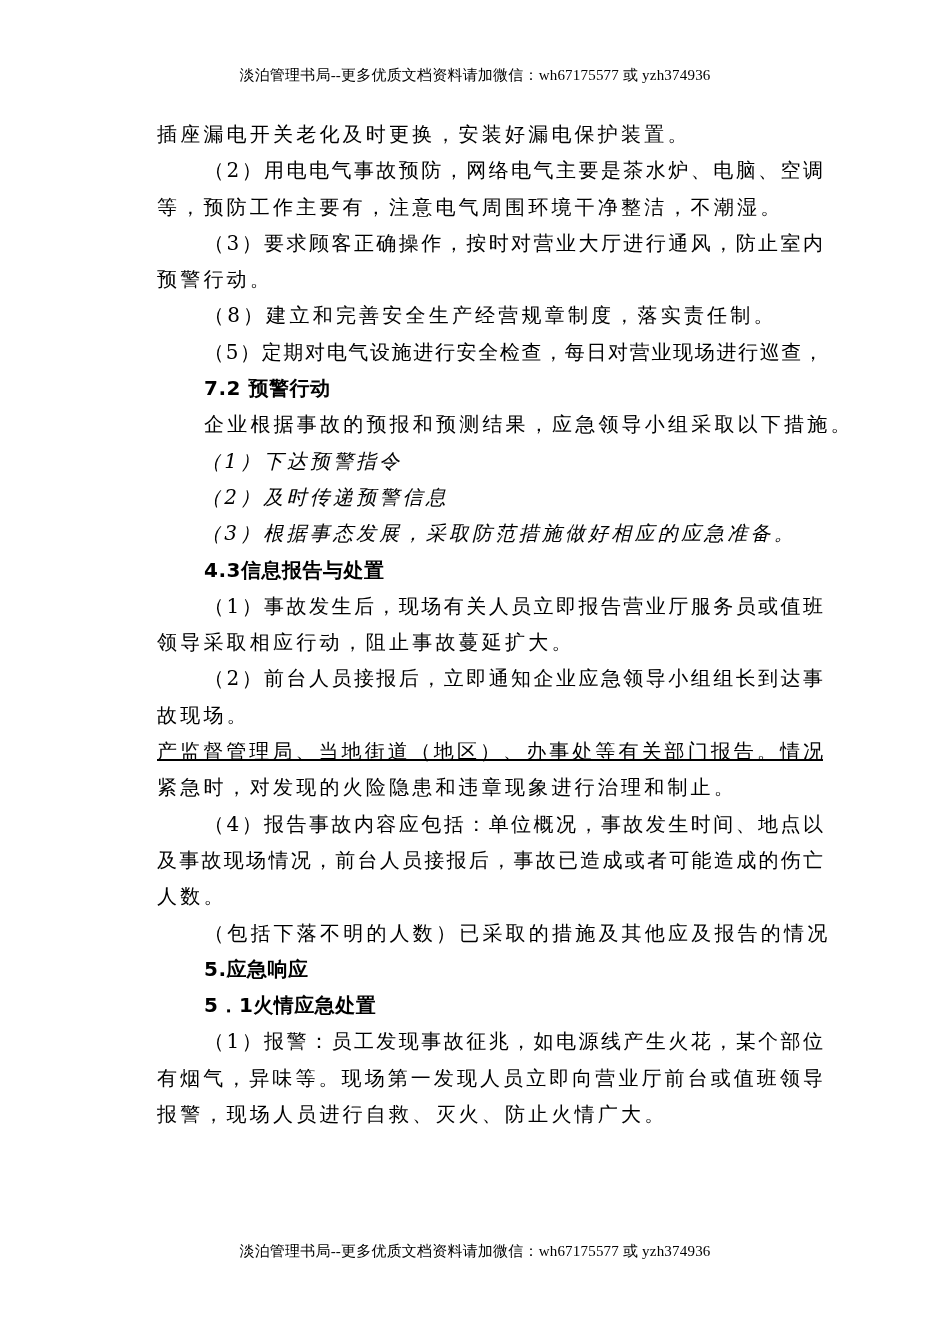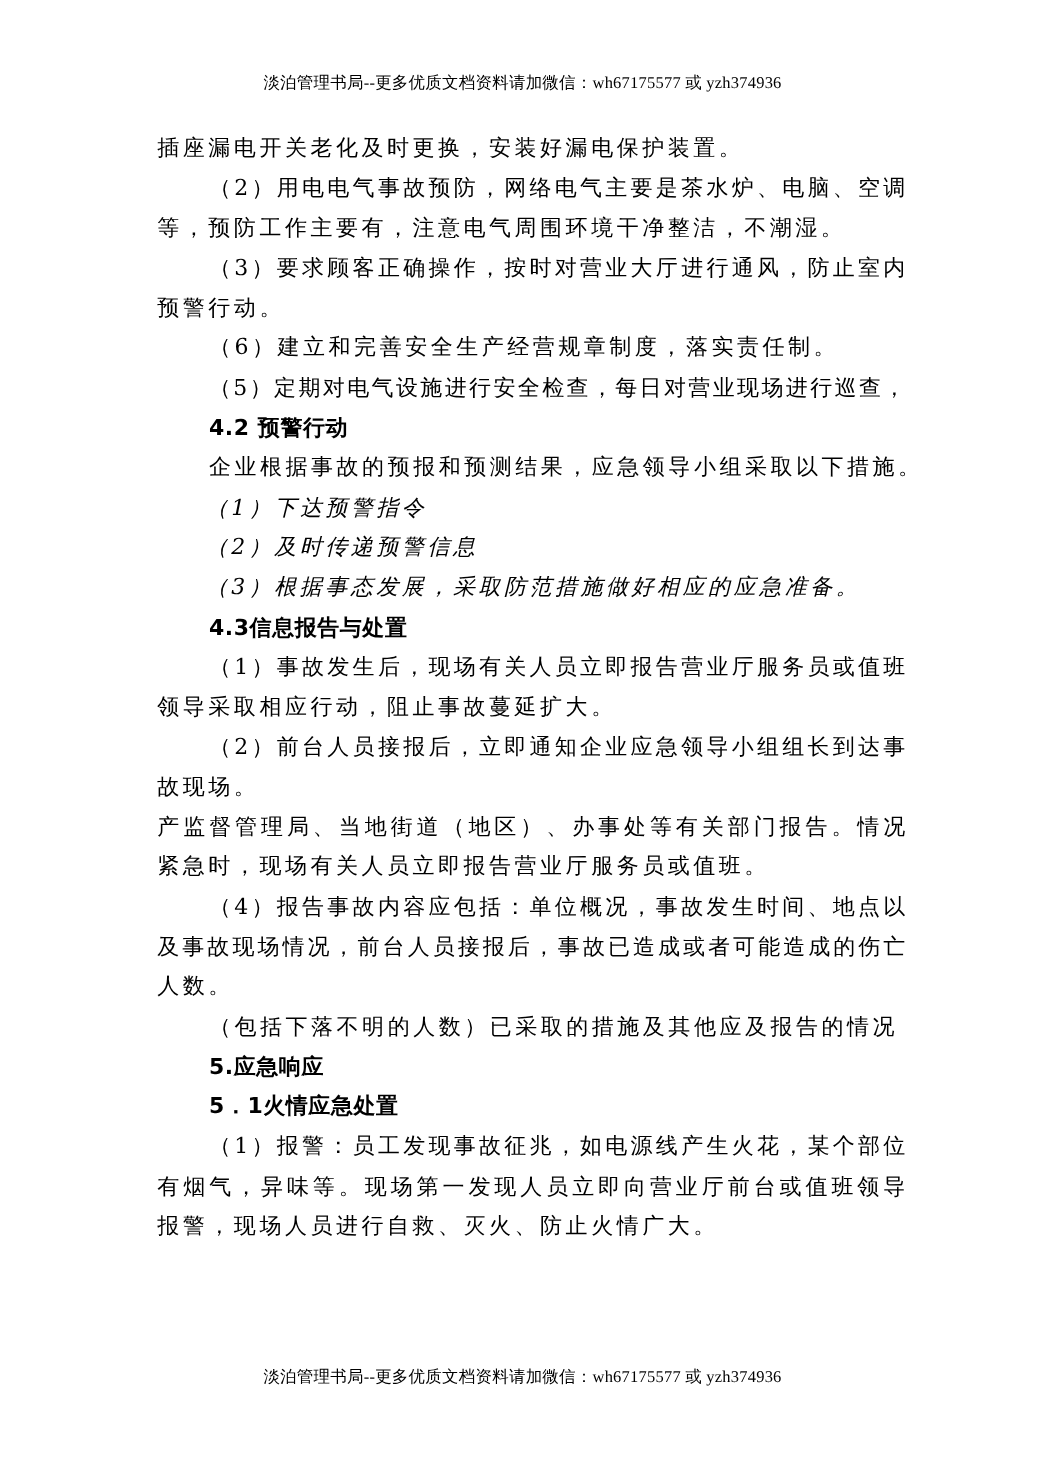--- a/index.html
+++ b/index.html
@@ -32,20 +32,21 @@
       left: 143px;
       top: 116px;
       width: 680px;
     }
     .line {
       height: 36.3px;
       line-height: 36.3px;
       font-size: 20px;
       white-space: nowrap;
       letter-spacing: 3.2px;
+      margin-left: 14px;
     }
     .indent { padding-left: 47px; }
     .half-indent { padding-left: 44px; font-style: italic; }
     .heading {
       font-weight: bold;
       font-family: "DejaVu Sans", "Liberation Sans", sans-serif;
       letter-spacing: 0.5px;
     }
     .justify-line {
       text-align: justify;
@@ -61,42 +62,42 @@
 <div class="content">
   <div class="line"><span>插座漏电开关老化及时更换，安装好漏电保护装置。</span></div>
   <div class="line indent justify-line">
       <span style="display: block;">（2）用电电气事故预防，网络电气主要是茶水炉、电脑、空调</span>
     </div>
   <div class="line"><span>等，预防工作主要有，注意电气周围环境干净整洁，不潮湿。</span></div>
   <div class="line indent justify-line">
       <span style="display: block;">（3）要求顾客正确操作，按时对营业大厅进行通风，防止室内</span>
     </div>
   <div class="line"><span>预警行动。</span></div>
-  <div class="line indent"><span>（6）建立和完善安全生产经营规章制度，落实责任制。</span></div>
+  <div class="line indent"><span>（8）建立和完善安全生产经营规章制度，落实责任制。</span></div>
   <div class="line indent justify-line">
       <span style="display: block;">（5）定期对电气设施进行安全检查，每日对营业现场进行巡查，</span>
     </div>
-  <div class="line indent heading"><span>4.2 预警行动</span></div>
+  <div class="line indent heading"><span>7.2 预警行动</span></div>
   <div class="line indent"><span>企业根据事故的预报和预测结果，应急领导小组采取以下措施。</span></div>
   <div class="line half-indent"><span>（1）下达预警指令</span></div>
   <div class="line half-indent"><span>（2）及时传递预警信息</span></div>
   <div class="line half-indent"><span>（3）根据事态发展，采取防范措施做好相应的应急准备。</span></div>
   <div class="line indent heading"><span>4.3信息报告与处置</span></div>
   <div class="line indent justify-line">
       <span style="display: block;">（1）事故发生后，现场有关人员立即报告营业厅服务员或值班</span>
     </div>
   <div class="line"><span>领导采取相应行动，阻止事故蔓延扩大。</span></div>
   <div class="line indent justify-line">
       <span style="display: block;">（2）前台人员接报后，立即通知企业应急领导小组组长到达事</span>
     </div>
   <div class="line"><span>故现场。</span></div>
   <div class="line justify-line">
-      <span style="display: block;">产监督管理局、当地街道（地区）、办事处等有关部门报告。情况</span>
+      <span style="display: block; text-decoration: underline;">产监督管理局、当地街道（地区）、办事处等有关部门报告。情况</span>
     </div>
-  <div class="line"><span>紧急时，现场有关人员立即报告营业厅服务员或值班。</span></div>
+  <div class="line"><span>紧急时，对发现的火险隐患和违章现象进行治理和制止。</span></div>
   <div class="line indent justify-line">
       <span style="display: block;">（4）报告事故内容应包括：单位概况，事故发生时间、地点以</span>
     </div>
   <div class="line justify-line">
       <span style="display: block;">及事故现场情况，前台人员接报后，事故已造成或者可能造成的伤亡</span>
     </div>
   <div class="line"><span>人数。</span></div>
   <div class="line indent"><span>（包括下落不明的人数）已采取的措施及其他应及报告的情况</span></div>
   <div class="line indent heading"><span>5.应急响应</span></div>
   <div class="line indent heading"><span>5．1火情应急处置</span></div>

